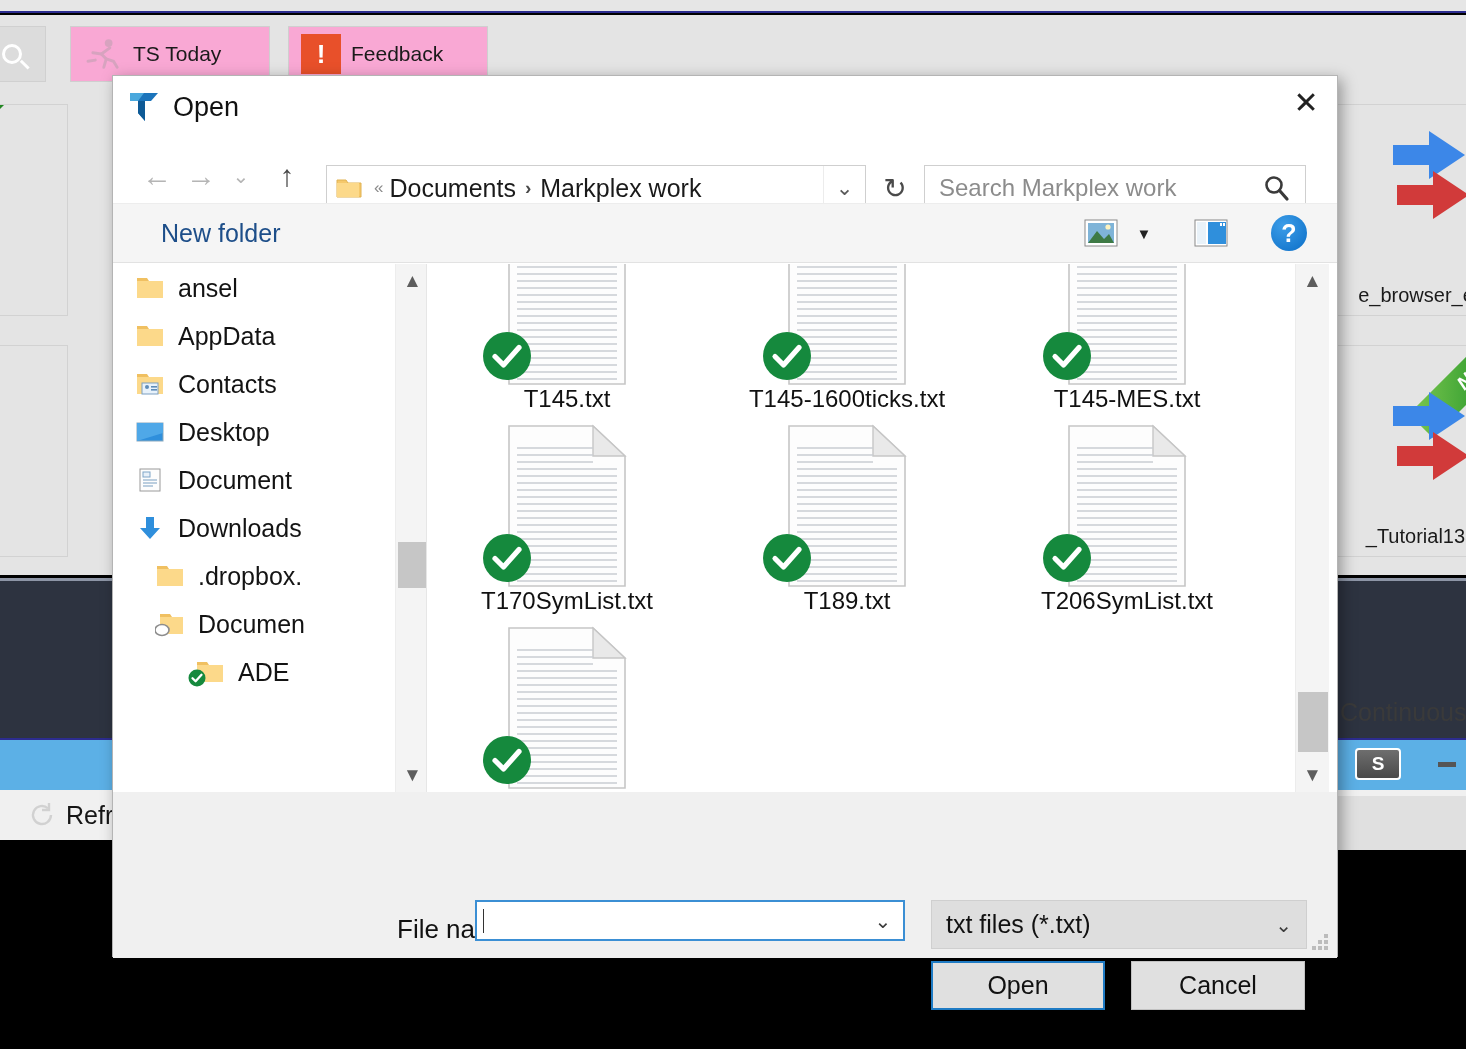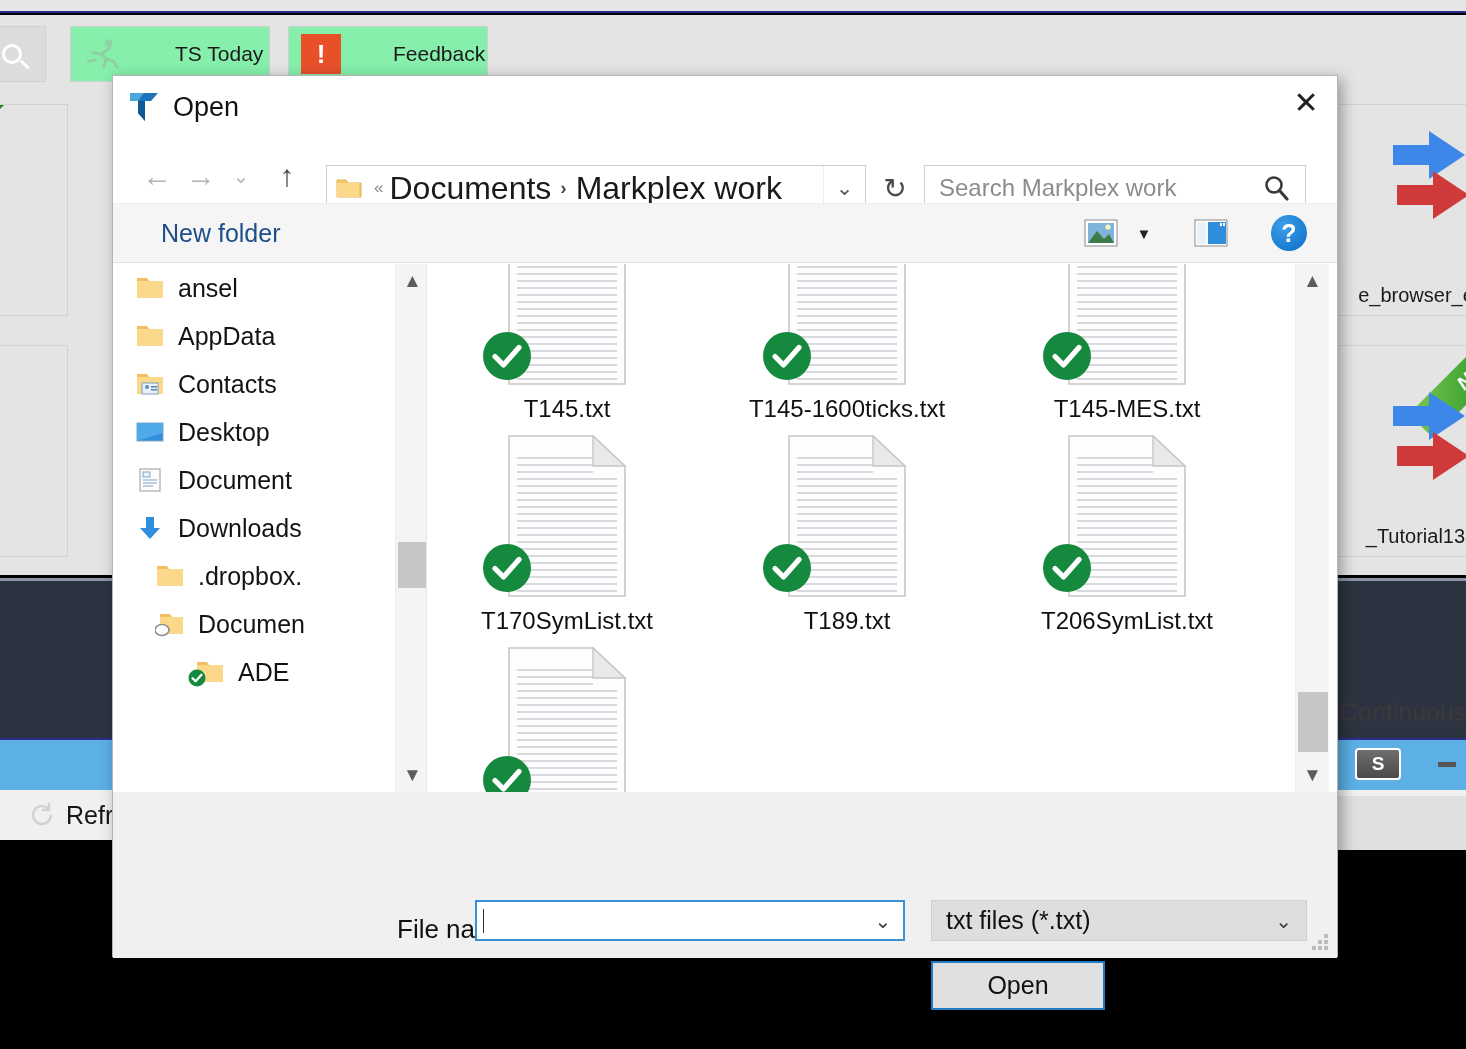--- a/index.html
+++ b/index.html
@@ -17,24 +17,24 @@
   .bg-topstrip {
     position: absolute; left: 0; top: 0; width: 1466px; height: 13px;
     background: #e6e6e6; border-bottom: 2px solid #2c2c8f;
   }
   .bg-ribbon {
     position: absolute; left: 0; top: 15px; width: 1466px; height: 560px;
     background: #e4e4e4;
   }
   .bg-btn {
     position: absolute;
-    background: #86efac;
+    background: #f9a8d4;
     border: 1px solid #cfcfcf;
     display: flex; align-items: center;
-    font-size: 21px; color: #1a1a1a; gap: 42px;
+    font-size: 21px; color: #1a1a1a;
   }
   .bg-search {
     position: absolute; left: -22px; top: 26px; width: 68px; height: 56px;
     background: #dcdcdc; border: 1px solid #d0d0d0;
     display:flex; align-items:center; justify-content:center;
   }
   .mag {
     width: 20px; height: 20px; border: 3px solid #fff; border-radius: 50%;
     position: relative; transform: rotate(-45deg);
   }
@@ -125,21 +125,21 @@
   .navbtn.active { color: #4a4a4a; }
   .navbtn.small { width: 36px; font-size: 20px; }
 
   .addressbar {
     position: absolute; left: 213px; top: 27px; width: 540px; height: 46px;
     border: 1px solid #cfcfcf; background: #fff;
     display: flex; align-items: center;
   }
   .addr-folder { margin: 0 6px 0 9px; }
   .addr-chev { color: #8a8a8a; font-size: 17px; margin: 0 6px; }
-  .addr-seg { font-size: 32px; color: #1a1a1a; }
+  .addr-seg { font-size: 25px; color: #1a1a1a; }
   .addr-sep { color: #4a4a4a; font-size: 19px; margin: 0 9px; font-weight: bold;}
   .addr-drop {
     margin-left: auto; width: 42px; height: 100%;
     display:flex; align-items:center; justify-content:center;
     color: #5a5a5a; font-size: 21px;
     border-left: 1px solid #ececec;
   }
   .refreshbtn {
     position: absolute; left: 759px; top: 27px; width: 46px; height: 46px;
     display: flex; align-items: center; justify-content: center;
@@ -211,21 +211,21 @@
   }
   .grid {
     position: absolute; left: 0; top: -54px; width: 100%;
   }
   .grid-row { display: flex; }
   .cell {
     width: 280px; display: flex; flex-direction: column; align-items: center;
     padding-top: 12px;
   }
   .cell .name {
-    margin-top: 10px; font-size: 24px; color: #111; text-align: center;
+    font-size: 24px; color: #111; text-align: center;
     line-height: 1.08; width: 205px; word-break: break-all;
   }
   .docicon { position: relative; width: 124px; height: 164px; }
   .badge {
     position: absolute; left: -22px; bottom: 6px;
     width: 48px; height: 48px; border-radius: 50%;
     background: #15893d;
     display:flex; align-items:center; justify-content:center;
   }
 
@@ -235,21 +235,21 @@
     position: absolute; left: 240px; top: 122px; font-size: 26px; color: #111; margin-left: 44px;
   }
   .fn-input {
     position: absolute; left: 362px; top: 108px; width: 430px; height: 41px;
     border: 2px solid #3b8fd4; background: #fff;
     display: flex; align-items: center;
   }
   .fn-caret { width: 1px; height: 24px; background: #333; margin-left: 6px; }
   .fn-arrow { margin-left: auto; width: 40px; text-align: center; color: #3a3a3a; font-size: 20px;}
   .ft-select {
-    position: absolute; left: 818px; top: 108px; width: 376px; height: 41px;
+    position: absolute; left: 818px; top: 108px; width: 376px; height: 49px;
     background: #dedede; border: 1px solid #cfcfcf;
     display: flex; align-items: center;
   }
   .ft-select .val { margin-left: 14px; font-size: 25px; color: #111; }
   .ft-select .arrow { margin-left: auto; margin-right: 14px; color: #3a3a3a; font-size: 20px; }
   .btn {
     position: absolute; top: 169px; height: 49px; width: 174px;
     background: #e0e0e0; border: 1px solid #c2c2c2;
     font-size: 25px; color: #111;
     display: flex; align-items: center; justify-content: center;
@@ -757,20 +757,23 @@
     </div>
 
     <div class="ft-select">
       <span class="val">txt files (*.txt)</span>
       <span class="arrow">⌄</span>
     </div>
 
     <div class="btn primary">
       <span>Open</span>
     </div>
+    <div class="btn cancel">
+      <span>Cancel</span>
+    </div>
 
     <div class="grip">
       <i style="left:12px;top:0"></i>
       <i style="left:6px;top:6px"></i>
         <i style="left:12px;top:6px"></i>
       <i style="left:0;top:12px"></i>
         <i style="left:6px;top:12px"></i>
         <i style="left:12px;top:12px"></i>
     </div>
   </div>

